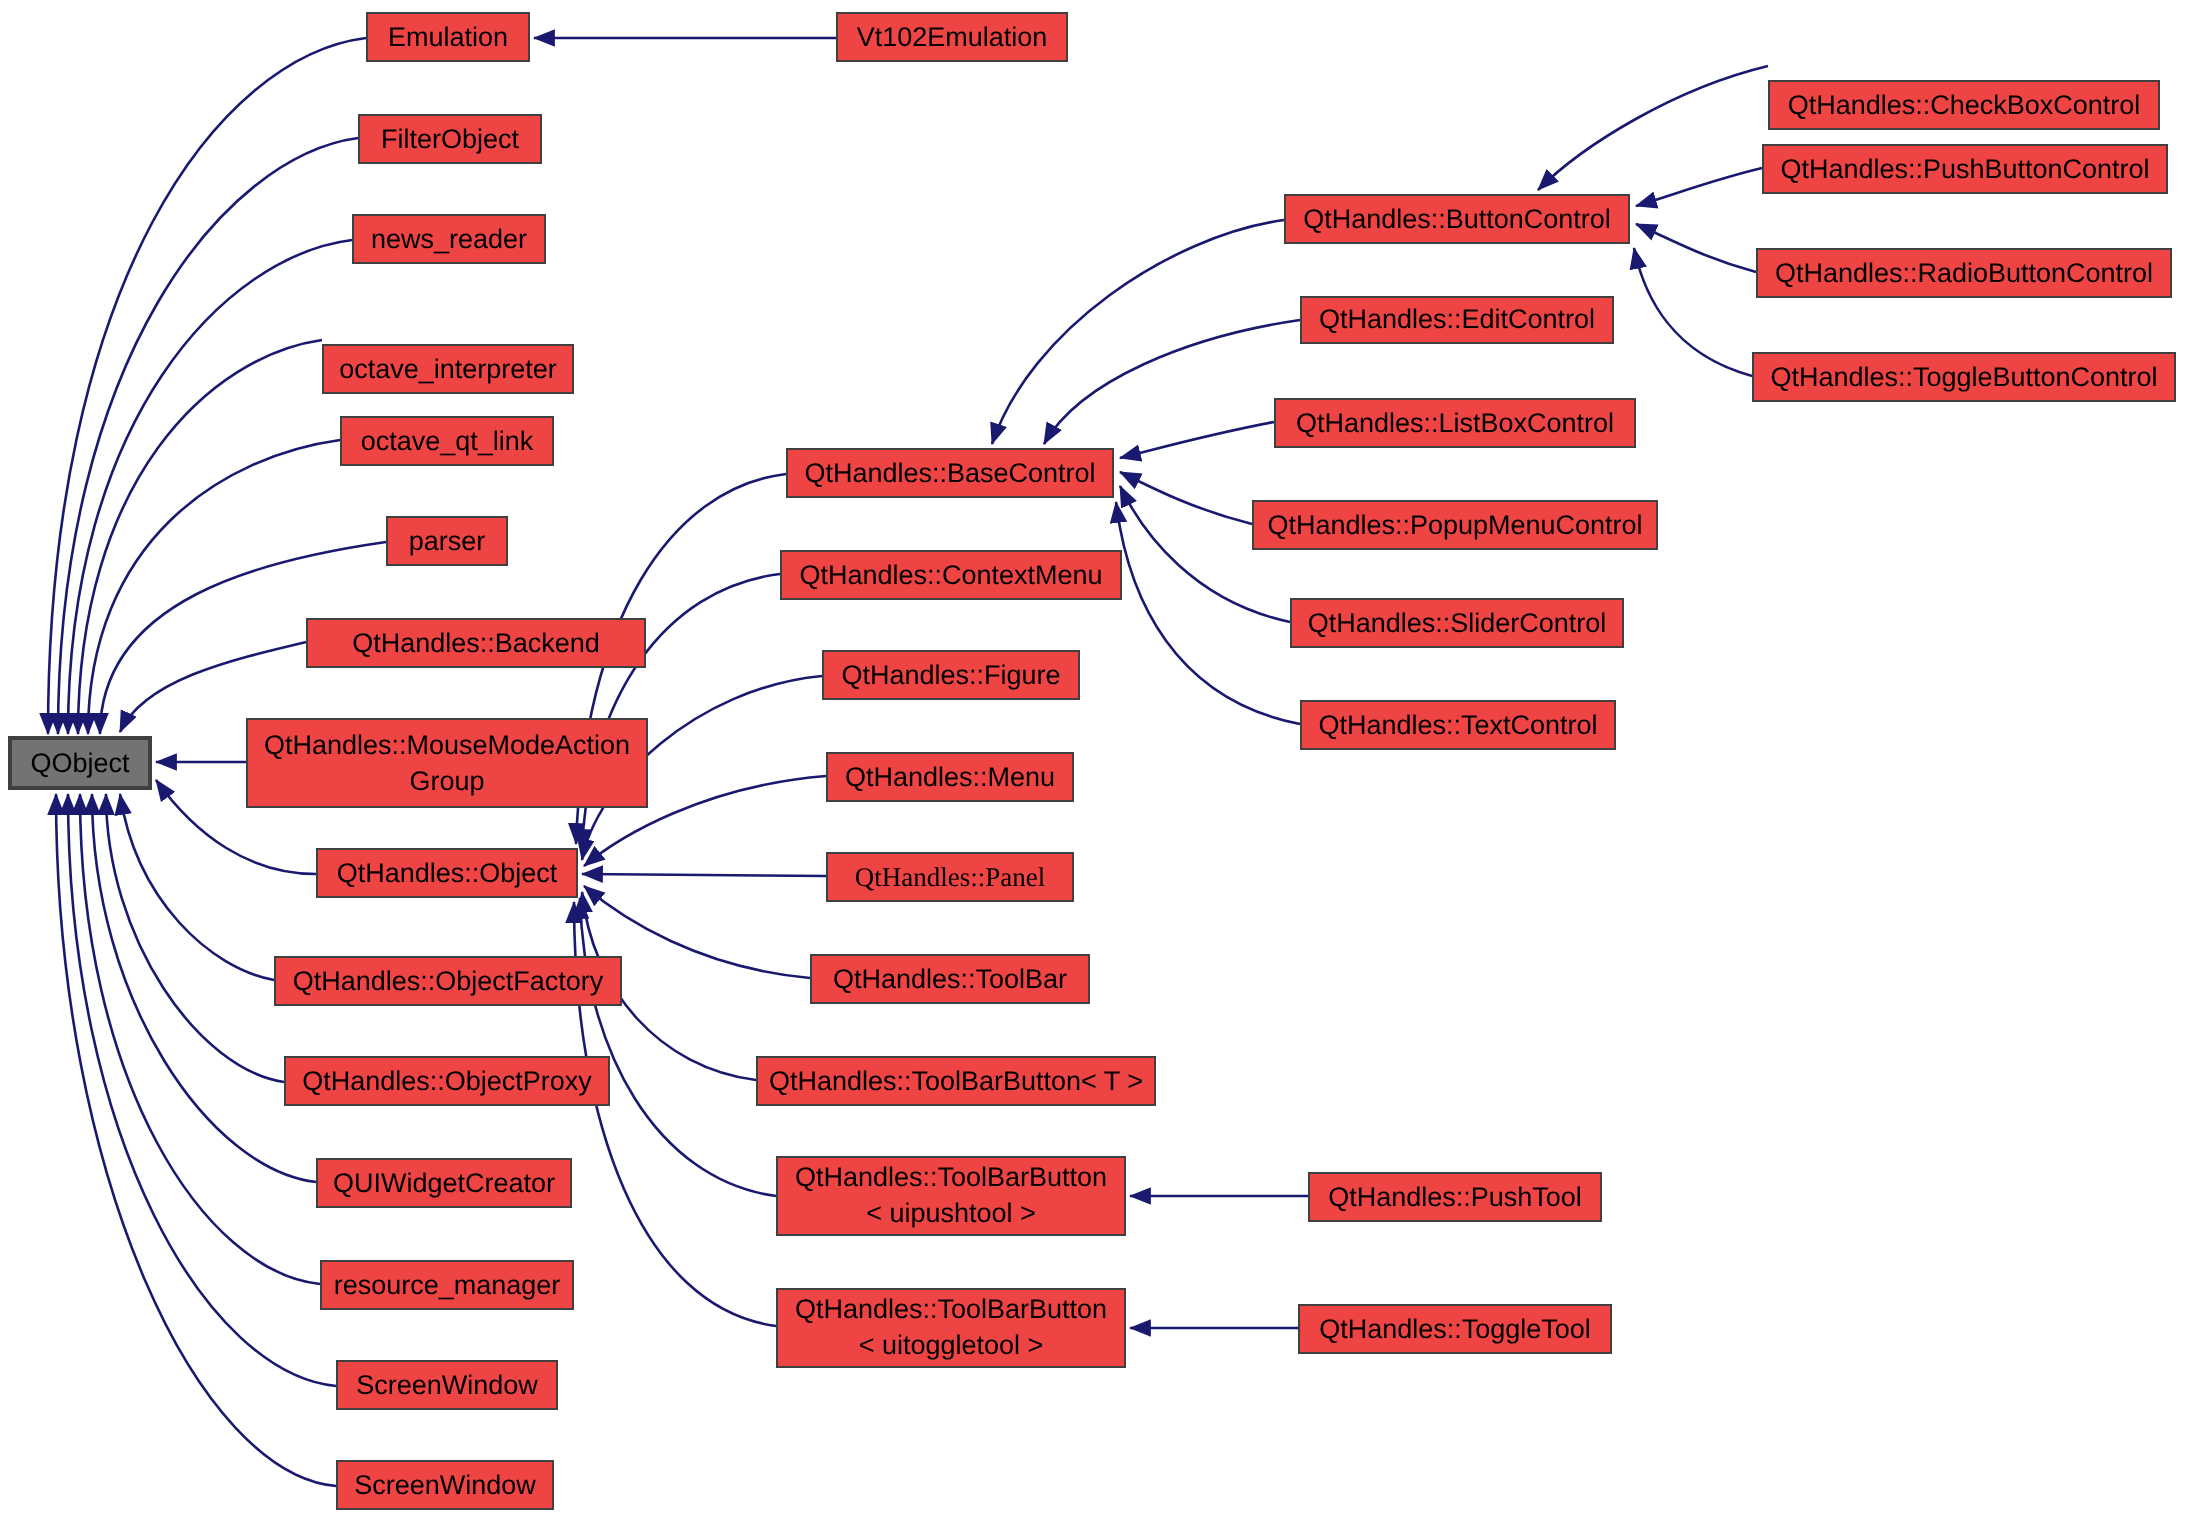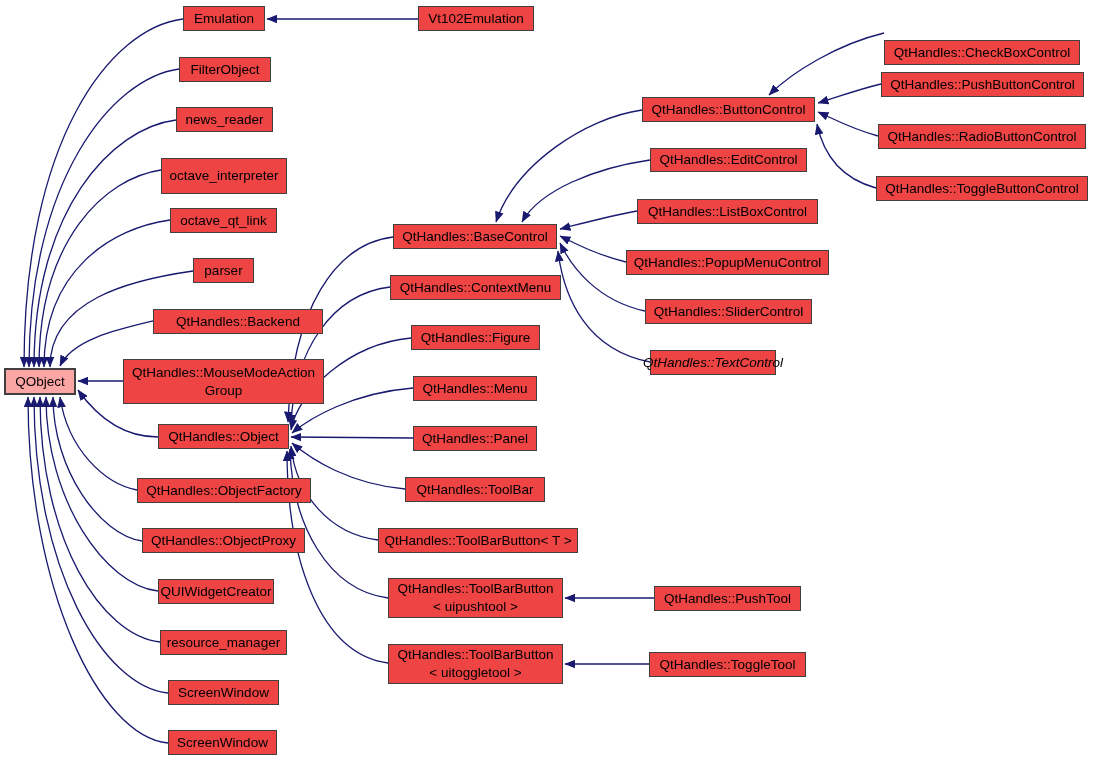--- a/index.html
+++ b/index.html
@@ -10,21 +10,21 @@
   svg.edge-layer { position:absolute; left:0; top:0; z-index:1; }
   svg.edge-layer path.edge { fill:none; stroke:#191970; stroke-width:1.3px; }
   svg.edge-layer .arrowhead-fill { fill:#191970; }
   .node {
     position:absolute; box-sizing:border-box; z-index:2;
     background:#ef4444; border:1px solid #404040; color:#000000;
     display:flex; flex-direction:column; align-items:center; justify-content:center;
     font-size:13.5px; line-height:18px; text-align:center; white-space:nowrap;
     cursor:pointer;
   }
-  .node.highlight { background:#fca5a5; border-width:2px; cursor:default; }
+  .node.highlight { background:#737373; border-width:2px; cursor:default; }
   .node span { display:block; }
 </style>
 </head>
 <body>
 
 <div class="canvas">
 
   <svg class="edge-layer" width="1093" height="763" viewBox="0 0 1093 763">
     <defs>
       <marker id="arrow" viewBox="0 0 10 8" refX="9.5" refY="4" markerWidth="11" markerHeight="9" orient="auto" markerUnits="userSpaceOnUse">
@@ -84,21 +84,21 @@
 
   <div class="node" style="left:183px; top:6px; width:82px; height:25px;">
     <span>Emulation</span>
   </div>
   <div class="node" style="left:179px; top:57px; width:92px; height:25px;">
     <span>FilterObject</span>
   </div>
   <div class="node" style="left:176px; top:107px; width:97px; height:25px;">
     <span>news_reader</span>
   </div>
-  <div class="node" style="left:161px; top:158px; width:126px; height:36px;">
+  <div class="node" style="left:161px; top:172px; width:126px; height:25px;">
     <span>octave_interpreter</span>
   </div>
   <div class="node" style="left:170px; top:208px; width:107px; height:25px;">
     <span>octave_qt_link</span>
   </div>
   <div class="node" style="left:193px; top:258px; width:61px; height:25px;">
     <span>parser</span>
   </div>
   <div class="node" style="left:153px; top:309px; width:170px; height:25px;">
     <span>QtHandles::Backend</span>
@@ -109,21 +109,21 @@
   </div>
   <div class="node" style="left:158px; top:424px; width:131px; height:25px;">
     <span>QtHandles::Object</span>
   </div>
   <div class="node" style="left:137px; top:478px; width:174px; height:25px;">
     <span>QtHandles::ObjectFactory</span>
   </div>
   <div class="node" style="left:142px; top:528px; width:163px; height:25px;">
     <span>QtHandles::ObjectProxy</span>
   </div>
-  <div class="node" style="left:158px; top:579px; width:116px; height:25px;">
+  <div class="node" style="left:158px; top:579px; width:128px; height:25px;">
     <span>QUIWidgetCreator</span>
   </div>
   <div class="node" style="left:160px; top:630px; width:127px; height:25px;">
     <span>resource_manager</span>
   </div>
   <div class="node" style="left:168px; top:680px; width:111px; height:25px;">
     <span>ScreenWindow</span>
   </div>
   <div class="node" style="left:168px; top:730px; width:109px; height:25px;">
     <span>ScreenWindow</span>
@@ -138,21 +138,21 @@
   </div>
   <div class="node" style="left:390px; top:275px; width:171px; height:25px;">
     <span>QtHandles::ContextMenu</span>
   </div>
   <div class="node" style="left:411px; top:325px; width:129px; height:25px;">
     <span>QtHandles::Figure</span>
   </div>
   <div class="node" style="left:413px; top:376px; width:124px; height:25px;">
     <span>QtHandles::Menu</span>
   </div>
-  <div class="node" style="left:413px; top:426px; width:124px; height:25px;">
+  <div class="node" style="left:413px; top:426px; width:124px; height:25px;font-family:Liberation Serif, serif;">
     <span>QtHandles::Panel</span>
   </div>
   <div class="node" style="left:405px; top:477px; width:140px; height:25px;">
     <span>QtHandles::ToolBar</span>
   </div>
   <div class="node" style="left:378px; top:528px; width:200px; height:25px;align-items:center;">
     <span>QtHandles::ToolBarButton&lt; T &gt;</span>
   </div>
   <div class="node" style="left:388px; top:578px; width:175px; height:40px;">
     <span>QtHandles::ToolBarButton</span>
@@ -171,21 +171,21 @@
   </div>
   <div class="node" style="left:637px; top:199px; width:181px; height:25px;">
     <span>QtHandles::ListBoxControl</span>
   </div>
   <div class="node" style="left:626px; top:250px; width:203px; height:25px;">
     <span>QtHandles::PopupMenuControl</span>
   </div>
   <div class="node" style="left:645px; top:299px; width:167px; height:25px;">
     <span>QtHandles::SliderControl</span>
   </div>
-  <div class="node" style="left:650px; top:350px; width:126px; height:25px;font-style:italic;">
+  <div class="node" style="left:650px; top:350px; width:158px; height:25px;">
     <span>QtHandles::TextControl</span>
   </div>
   <div class="node" style="left:654px; top:586px; width:147px; height:25px;">
     <span>QtHandles::PushTool</span>
   </div>
   <div class="node" style="left:649px; top:652px; width:157px; height:25px;">
     <span>QtHandles::ToggleTool</span>
   </div>
 
   <div class="node" style="left:884px; top:21px; width:196px; height:25px;margin-top:19px;">

